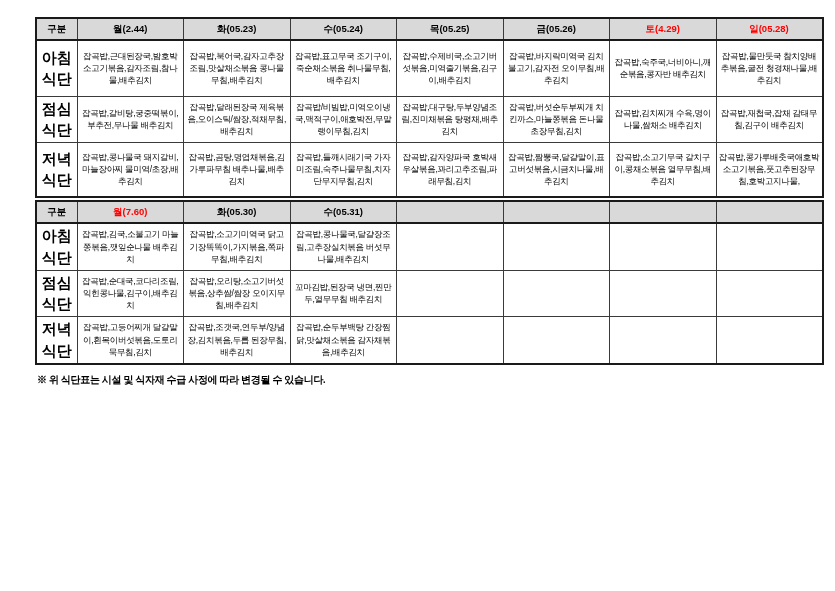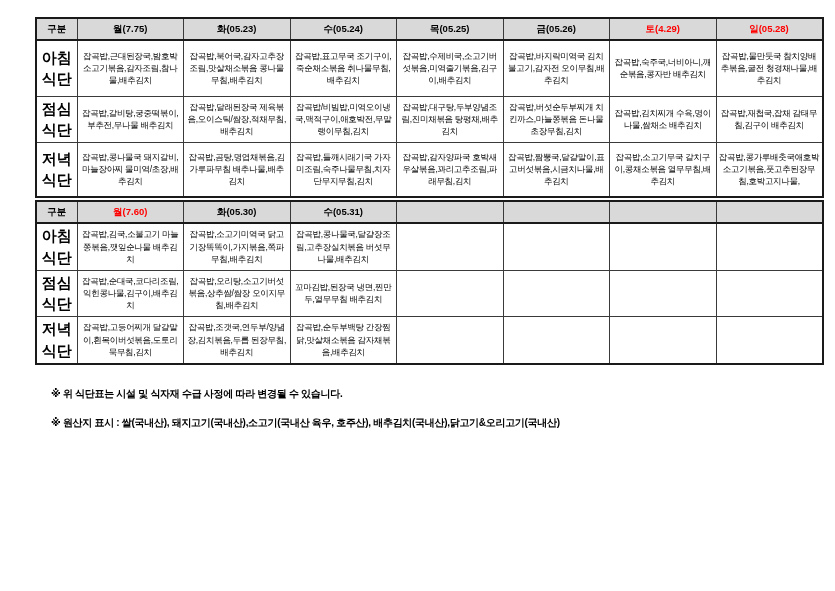--- a/index.html
+++ b/index.html
@@ -45,42 +45,42 @@
   #table-week1 tbody tr:nth-child(3){height:54px;}
   #table-week2 tbody tr:nth-child(1){height:45px;}
   #table-week2 tbody tr:nth-child(2){height:45px;}
   #table-week2 tbody tr:nth-child(3){height:38px;}
   .footnotes{
     position:absolute;left:35px;top:372px;width:796px;
     font-size:10px;font-weight:bold;line-height:12.5px;
     letter-spacing:-0.3px;
     white-space:nowrap;
   }
-  .footnotes .note{margin:16px;}
+  .footnotes .note{margin:2px;font-family:Liberation Serif, serif;}
 </style>
 </head>
 <body>
 
 <div class="doc">
 
   <table class="meal" id="table-week1">
     <colgroup>
       <col class="col-cat">
         <col class="col-day">
         <col class="col-day">
         <col class="col-day">
       <col class="col-day">
         <col class="col-day">
         <col class="col-day">
         <col class="col-day">
     </colgroup>
   <thead>
         <tr>
           <th>구분</th>
-          <th>월(7.75)</th>
+          <th>월(2.44)</th>
           <th>화(05.23)</th>
           <th>수(05.24)</th>
           <th>목(05.25)</th>
           <th>금(05.26)</th>
           <th class="red">토(4.29)</th>
           <th class="red">일(05.28)</th>
         </tr>
       </thead>
       <tbody>
         <tr>
@@ -168,16 +168,15 @@
           <td></td>
           <td></td>
           <td></td>
           <td></td>
         </tr>
       </tbody>
     </table>
 
   <div class="footnotes">
     <p class="note">※ 위 식단표는 시설 및 식자재 수급 사정에 따라 변경될 수 있습니다.</p>
-    <p class="note">※ 원산지 표시 : 쌀(국내산), 돼지고기(국내산),소고기(국내산 육우, 호주산), 배추김치(국내산),닭고기&amp;오리고기(국내산)</p>
   </div>
 
 </div>
 
 </body></html>

